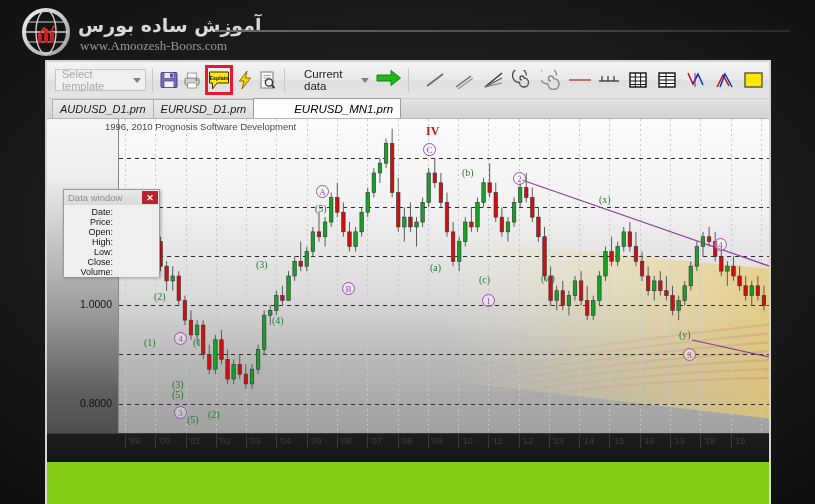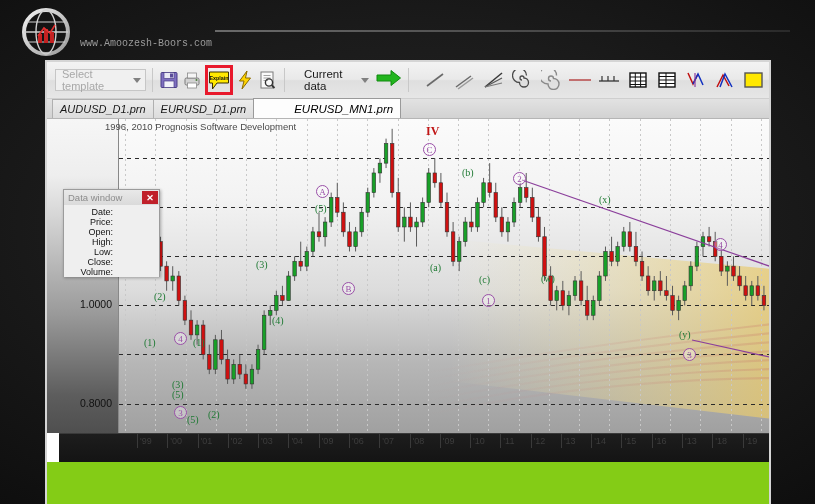--- a/index.html
+++ b/index.html
@@ -31,22 +31,22 @@
     width: 48px; height: 48px;
   }
   #logo-fa {
     position: absolute; left: 78px; top: 14px;
     color: #d8d8d8; font-size: 19px; font-weight: bold;
     direction: rtl; letter-spacing: .5px;
     font-family: "DejaVu Sans", sans-serif;
   }
   #logo-url {
     position: absolute; left: 80px; top: 38px;
-    color: #9a9a9a; font-size: 10px;
-    font-family: Liberation Mono, monospace;
+    color: #9a9a9a; font-size: 13px;
+    font-family: Liberation Serif, serif;
   }
   #logo-rule {
     position: absolute; left: 215px; top: 30px; width: 575px; height: 2px;
     background: linear-gradient(to right, #6a6a6a 0%, #4a4a4a 55%, #2a2a2a 100%);
   }
 
   
   #app-window {
     position: absolute; left: 45px; top: 60px;
     width: 726px; height: 446px;
@@ -137,21 +137,21 @@
   .ylabel {
     position: absolute; right: 6px; font-size: 10.5px; color: #111;
     font-family: "Liberation Sans", sans-serif;
   }
   #plot-area {
     position: absolute; left: 72px; top: 0; width: 654px; height: 314px;
     background: linear-gradient(to bottom, #fbfbfb 0%, #f3f3f3 25%, #dcdcdc 55%, #b6b6b6 78%, #a0a0a0 100%);
     overflow: hidden;
   }
   #xaxis-band {
-    position: absolute; left: 12px; top: 314px; width: 726px; height: 29px;
+    position: absolute; left: 0; top: 314px; width: 726px; height: 29px;
     background: linear-gradient(to bottom,#1d1d1d,#141414);
     border-top: 1px solid #3a3a3a;
     overflow: hidden;
   }
   .xlabel {
     position: absolute; top: 2px; font-size: 9px; color: #3d3d3d;
     font-family: "Liberation Sans", sans-serif;
   }
   .xtick { position: absolute; top: 0; width: 1px; height: 14px; background: #3a3a3a; }
 
@@ -218,20 +218,21 @@
     <circle cx="24" cy="24" r="22" fill="none" stroke="url(#gg)" stroke-width="4"></circle>
     <ellipse cx="24" cy="24" rx="10" ry="22" fill="none" stroke="#cfcfcf" stroke-width="1.4"></ellipse>
     <line x1="2" y1="24" x2="46" y2="24" stroke="#cfcfcf" stroke-width="1.4"></line>
     <line x1="5" y1="14" x2="43" y2="14" stroke="#cfcfcf" stroke-width="1.2"></line>
     <line x1="5" y1="34" x2="43" y2="34" stroke="#cfcfcf" stroke-width="1.2"></line>
     <rect x="16" y="26" width="4" height="9" fill="#c42222"></rect>
     <rect x="22" y="21" width="4" height="14" fill="#c42222"></rect>
     <rect x="28" y="24" width="4" height="11" fill="#c42222"></rect>
     <polyline points="16,28 22,20 28,25 33,17" fill="none" stroke="#e03030" stroke-width="1.6"></polyline>
   </svg>
+  <div id="logo-fa">آموزش ساده بورس</div>
   <div id="logo-url">www.Amoozesh-Boors.com</div>
   <div id="logo-rule"></div>
 </div>
 
 <div id="app-window">
 
   <div id="toolbar">
 
     <div class="tpl-combo">
       <span>Select template</span>

